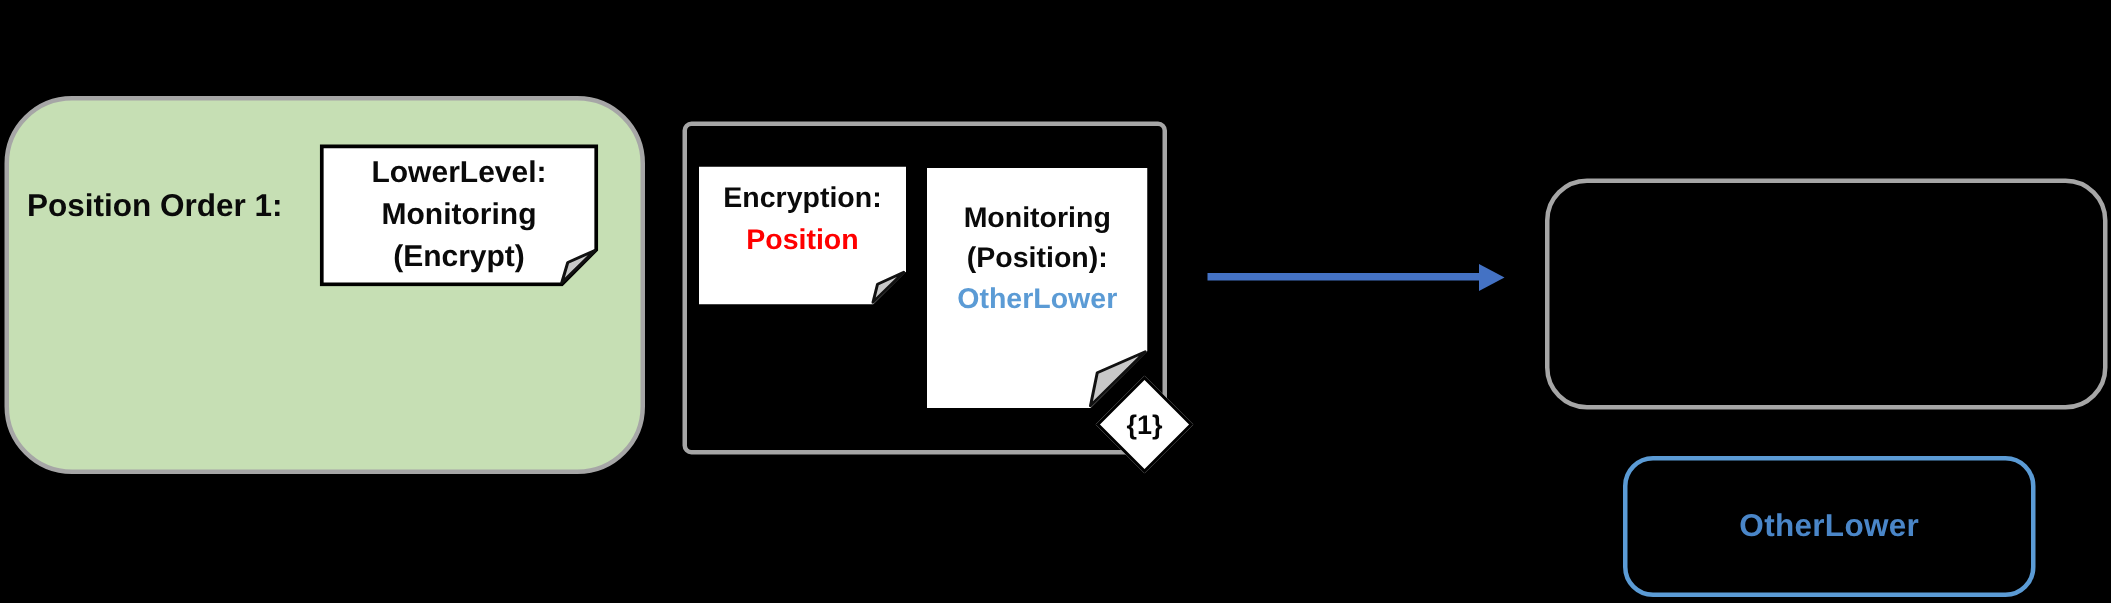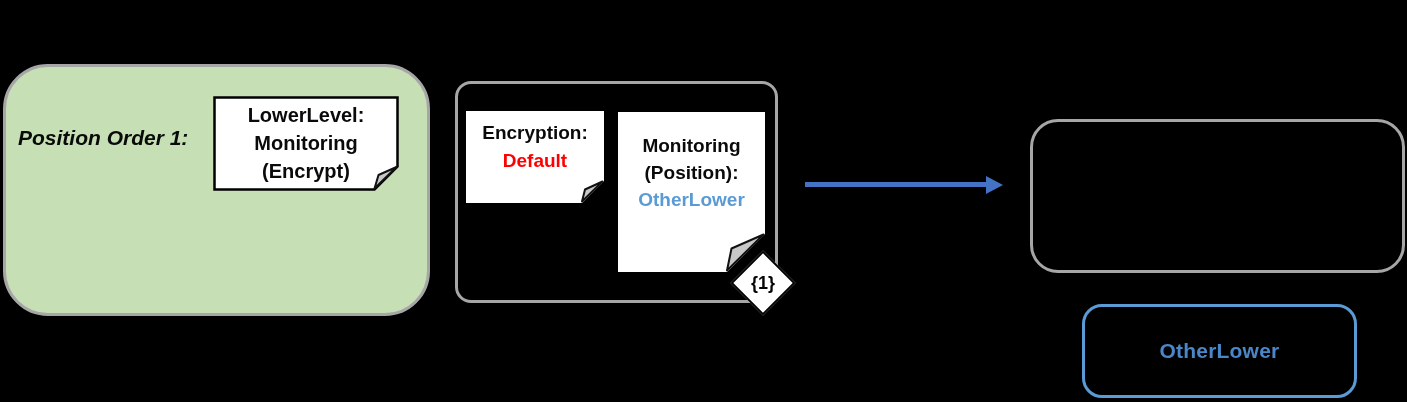--- a/index.html
+++ b/index.html
@@ -10,41 +10,40 @@
     font-weight:bold;
     overflow:hidden;
   }
   .panel { position:absolute; box-sizing:border-box; border:3px solid var(--gray-border, #A6A6A6); }
   .panel.green {
     left:3px; top:64px; width:427px; height:252px;
     border-radius:45px; background:var(--green-fill, #C6DFB4);
   }
   .panel.settings {
     left:455px; top:81px; width:323px; height:222px;
-    border-radius:16px; background:transparent;
+    border-radius:6px; background:transparent;
   }
   .panel.result {
     left:1030px; top:119px; width:375px; height:154px;
     border-radius:28px; background:transparent;
   }
   .panel.result-label {
     left:1082px; top:304px; width:275px; height:94px;
     border-radius:20px; border-color:var(--accent-blue, #5B9BD5);
     display:flex; align-items:center; justify-content:center;
   }
   .result-text {
     color:var(--result-text-blue, #4A86C8);
     font-size:21px; letter-spacing:0.2px;
   }
   .position-label {
     position:absolute; left:12px; top:58px;
     font-size:21px; line-height:26px;
     color:var(--text-black, #0A0A0A);
     white-space:nowrap;
-    font-style:italic;
   }
   .note { position:absolute; }
   .note svg { display:block; position:absolute; left:0; top:0; }
   .nbody { fill:var(--note-fill, #FFFFFF); }
   .nstroke { stroke:#000; stroke-width:2.5px; }
   .nfold { fill:var(--fold-gray, #C8C8C8); stroke:#111; stroke-width:2px; stroke-linejoin:round; }
   .note-text {
     position:absolute; left:0; top:0; width:100%;
     text-align:center; color:var(--text-black, #0A0A0A);
   }
@@ -99,21 +98,21 @@
 
   <div class="panel settings">
 
     <div class="note note2">
       <svg width="138" height="92" viewBox="0 0 138 92" aria-hidden="true">
         <path class="nbody" d="M0 0 H138 V70 L116 92 H0 Z"></path>
         <path class="nfold" d="M116 90.5 L136.5 70.5 L119 78.5 Z"></path>
       </svg>
       <div class="note-text nt2">
         <div>Encryption:</div>
-        <div class="red">Default</div>
+        <div class="red">Position</div>
       </div>
     </div>
 
     <div class="note note3">
       <svg width="147" height="160" viewBox="0 0 147 160" aria-hidden="true">
         <path class="nbody" d="M0 0 H147 V122 L109 160 H0 Z"></path>
         <path class="nfold" d="M109 158.5 L145.5 122.5 L113.5 136.5 Z"></path>
       </svg>
       <div class="note-text nt3">
         <div>Monitoring</div>

